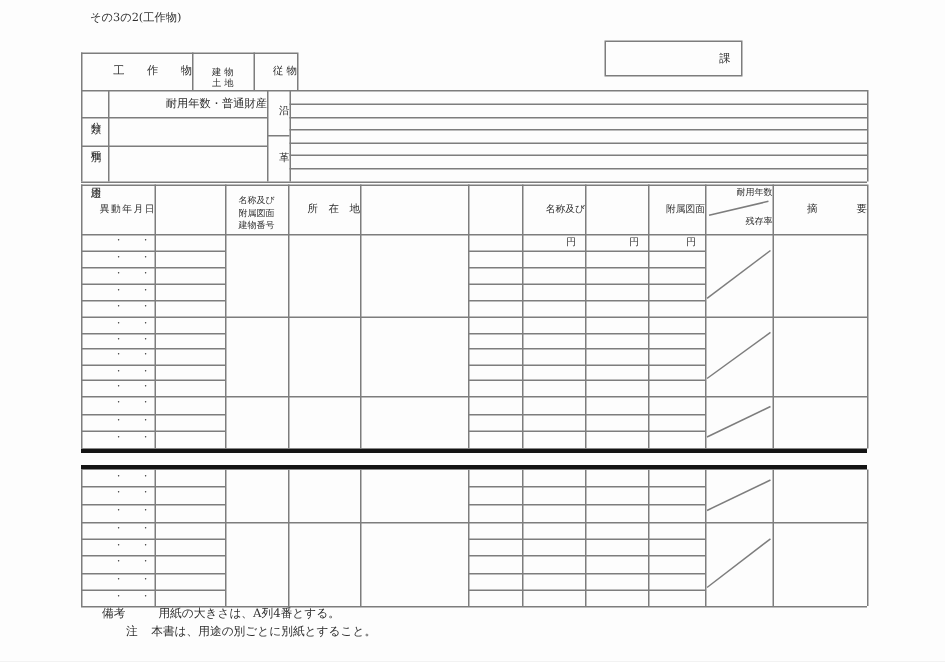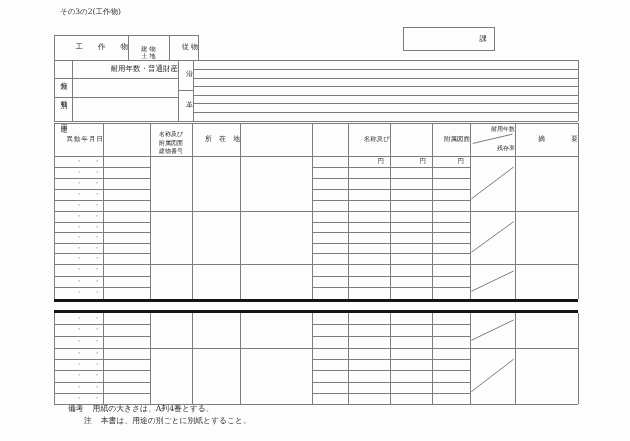--- a/index.html
+++ b/index.html
@@ -213,21 +213,21 @@
   <div class="t dots" style="left:54px;top:382px;width:49px;height:11px">・　・</div>
   <div class="t dots" style="left:54px;top:393px;width:49px;height:11px">・　・</div>
 
   <svg class="dg" style="left:470px;top:313px" width="45" height="35" viewBox="0 0 100 100" preserveAspectRatio="none">
       <line x1="3" y1="78" x2="97" y2="20" stroke="#7d7d7d" vector-effect="non-scaling-stroke"></line>
     </svg>
   <svg class="dg" style="left:470px;top:348px" width="45" height="56" viewBox="0 0 100 100" preserveAspectRatio="none">
       <line x1="3" y1="78" x2="97" y2="20" stroke="#7d7d7d" vector-effect="non-scaling-stroke"></line>
     </svg>
 
-  <div class="t f78" style="left:68px;top:405px;justify-content:space-between;gap:9px">
+  <div class="t f78" style="left:68px;top:405px;justify-content:space-between;gap:22px">
     <span>備考</span>
     <span>用紙の大きさは、A列4番とする。</span>
   </div>
   <div class="t f78" style="left:84px;top:417px;justify-content:flex-start;gap:9px">
     <span>注</span>
     <span>本書は、用途の別ごとに別紙とすること。</span>
   </div>
 
 </div>
 

